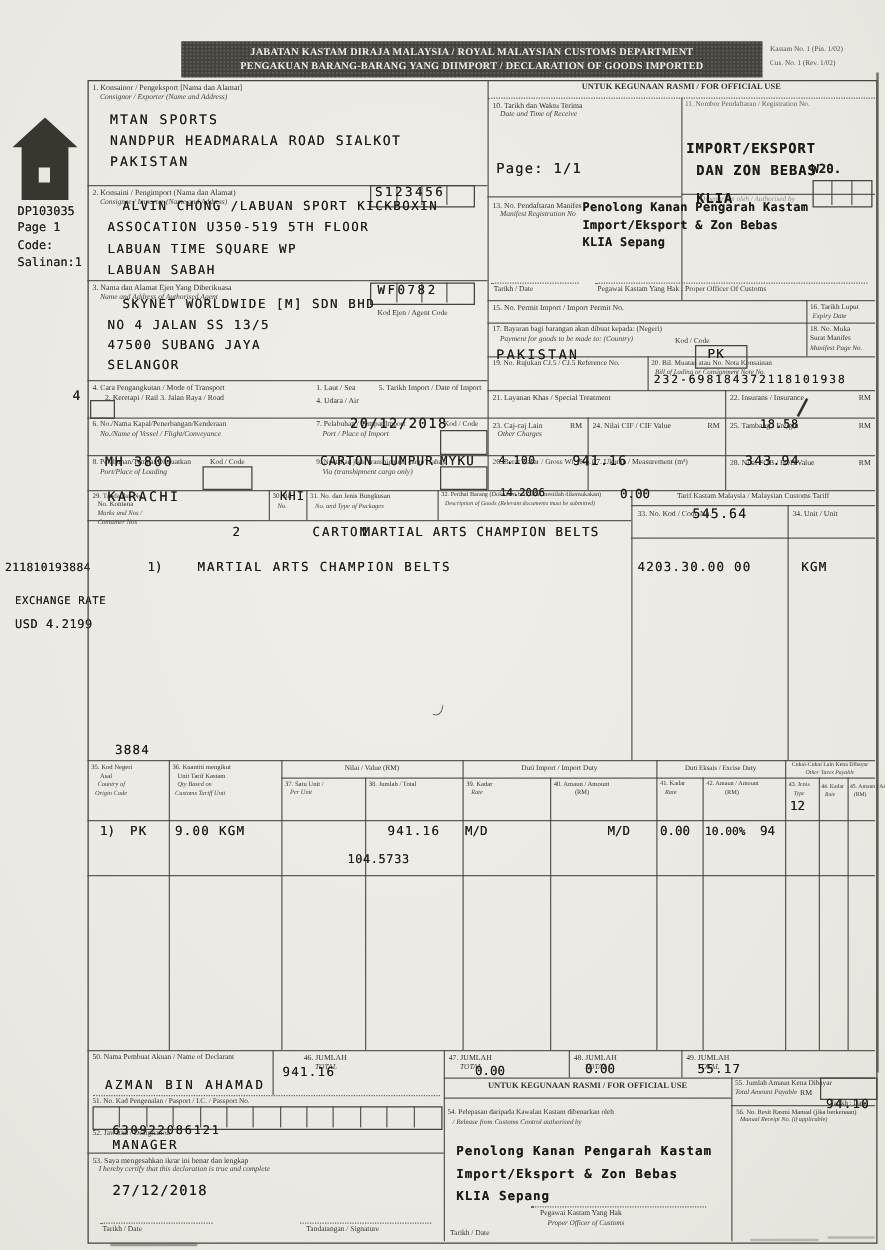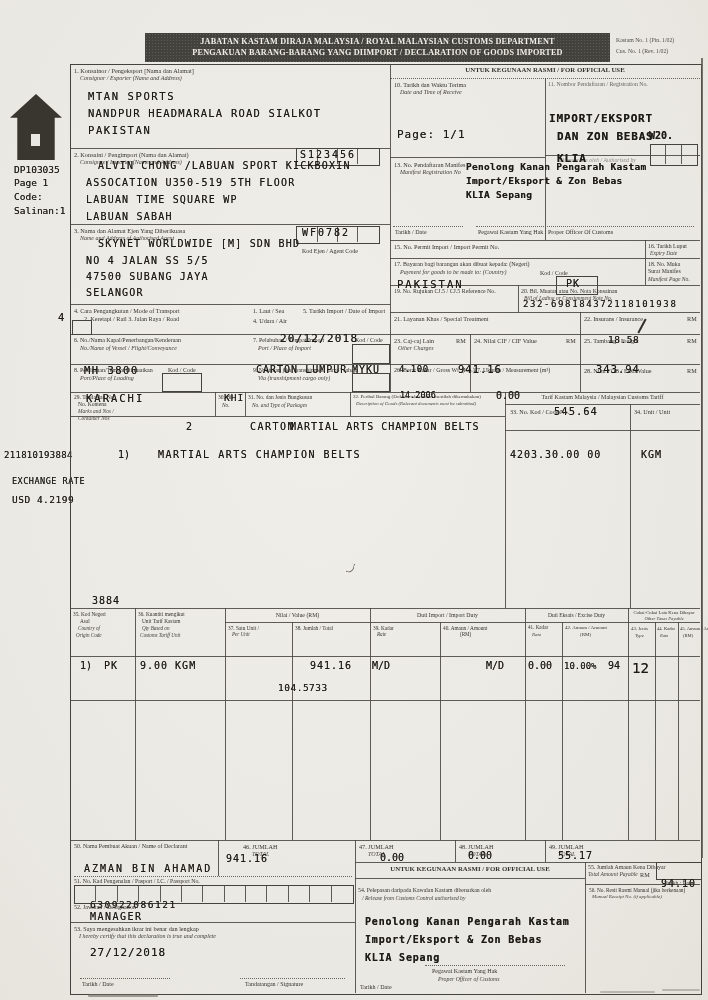--- a/index.html
+++ b/index.html
@@ -132,21 +132,21 @@
 
   <div class="l" style="left:74px;top:227px;font-size:6.3px">3. Nama dan Alamat Ejen Yang Diberikuasa</div>
   <div class="l i" style="left:80px;top:235px">Name and Address of Authorised Agent</div>
   <div class="bx" style="left:296px;top:226px;width:82px;height:16px"></div>
   <div class="vl" style="left:317px;top:226px;height:16px"></div>
   <div class="vl" style="left:337px;top:226px;height:16px"></div>
   <div class="vl" style="left:357px;top:226px;height:16px"></div>
   <div class="m" style="left:302px;top:227px;font-size:10px;letter-spacing:2px">WF0782</div>
   <div class="l" style="left:302px;top:248px">Kod Ejen / Agent Code</div>
   <div class="m" style="left:98px;top:238px;font-size:10px;letter-spacing:1.2px">SKYNET WORLDWIDE [M] SDN BHD</div>
-  <div class="m" style="left:86px;top:255px;font-size:10px;letter-spacing:1.2px">NO 4 JALAN SS 5/5</div>
+  <div class="m" style="left:86px;top:255px;font-size:10px;letter-spacing:1.2px">NO 4 JALAN SS 13/5</div>
   <div class="m" style="left:86px;top:271px;font-size:10px;letter-spacing:1.2px">47500 SUBANG JAYA</div>
   <div class="m" style="left:86px;top:287px;font-size:10px;letter-spacing:1.2px">SELANGOR</div>
 
   <div class="l" style="left:74px;top:307px;font-size:6.2px">4. Cara Pengangkutan / Mode of Transport</div>
   <div class="l" style="left:84px;top:315px;font-size:6.2px">2. Keretapi / Rail   3. Jalan Raya / Road</div>
   <div class="l" style="left:253px;top:307px;font-size:6.2px">1. Laut / Sea</div>
   <div class="l" style="left:253px;top:317px;font-size:6.2px">4. Udara / Air</div>
   <div class="bx" style="left:72px;top:320px;width:18px;height:13px"></div>
   <div class="l" style="left:303px;top:307px;font-size:6.2px">5. Tarikh Import / Date of Import</div>
 
@@ -293,21 +293,21 @@
   <div class="m" style="left:80px;top:660px;font-size:10px">1)</div>
   <div class="m" style="left:104px;top:660px;font-size:10px;letter-spacing:1px">PK</div>
   <div class="m" style="left:140px;top:660px;font-size:10px;letter-spacing:1px">9.00 KGM</div>
   <div class="m" style="left:310px;top:660px;font-size:10px;letter-spacing:1px">941.16</div>
   <div class="m" style="left:278px;top:682px;font-size:9.5px;letter-spacing:.5px">104.5733</div>
   <div class="m" style="left:372px;top:660px;font-size:10px">M/D</div>
   <div class="m" style="left:486px;top:660px;font-size:10px">M/D</div>
   <div class="m" style="left:528px;top:660px;font-size:10px">0.00</div>
   <div class="m" style="left:564px;top:661px;font-size:9px">10.00%</div>
   <div class="m" style="left:608px;top:660px;font-size:10px">94</div>
-  <div class="m" style="left:632px;top:660px;font-size:14px">12</div>
+  <div class="m" style="left:632px;top:640px;font-size:10px">12</div>
 
   <div class="l" style="left:74px;top:843px;font-size:6px">50. Nama Pembuat Akuan / Name of Declarant</div>
   <div class="l" style="left:243px;top:843px;font-size:6.2px">46. JUMLAH</div>
   <div class="l i" style="left:252px;top:851px;font-size:6px">TOTAL</div>
   <div class="m" style="left:226px;top:853px;font-size:10px;letter-spacing:1px">941.16</div>
   <div class="l" style="left:359px;top:843px;font-size:6.2px">47. JUMLAH</div>
   <div class="l i" style="left:368px;top:851px;font-size:6px">TOTAL</div>
   <div class="m" style="left:380px;top:852px;font-size:10px">0.00</div>
   <div class="l" style="left:459px;top:843px;font-size:6.2px">48. JUMLAH</div>
   <div class="l i" style="left:468px;top:851px;font-size:6px">TOTAL</div>

